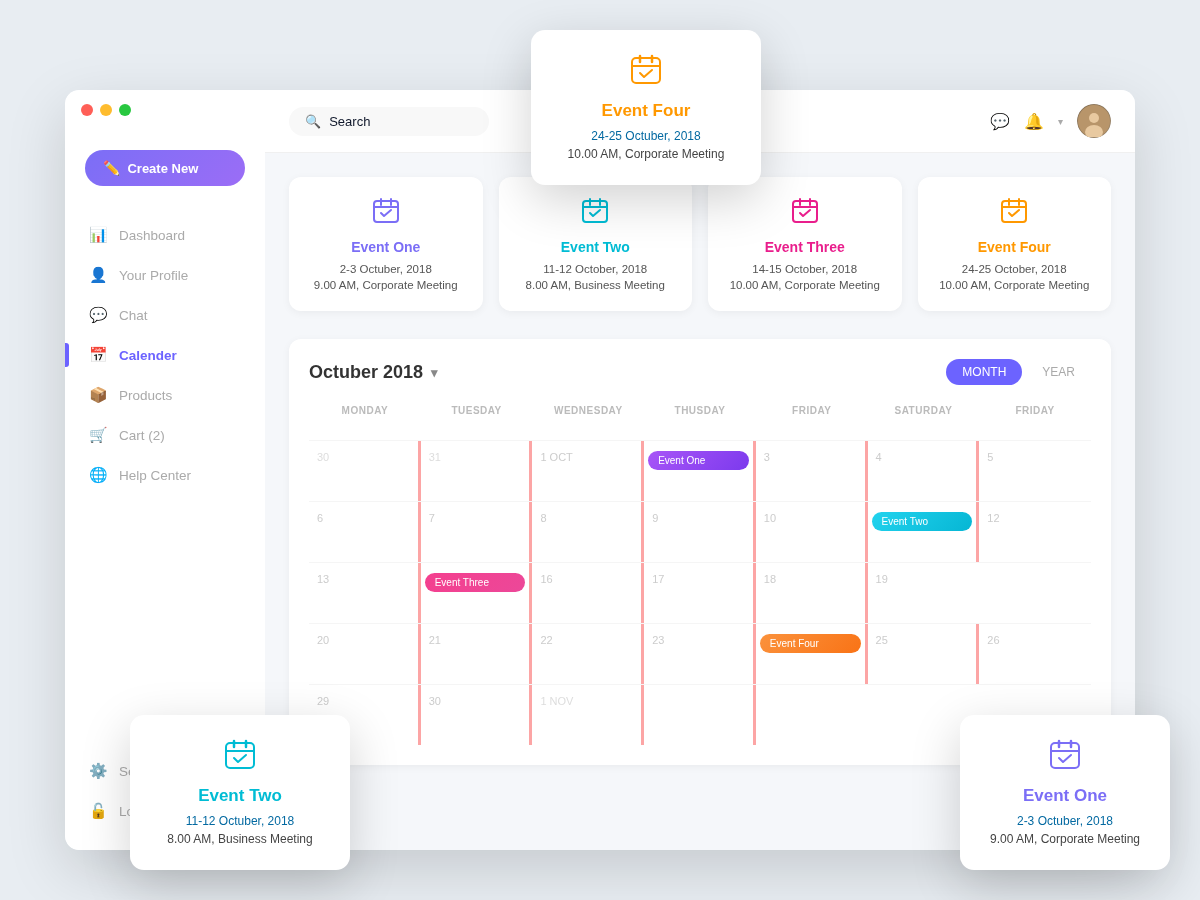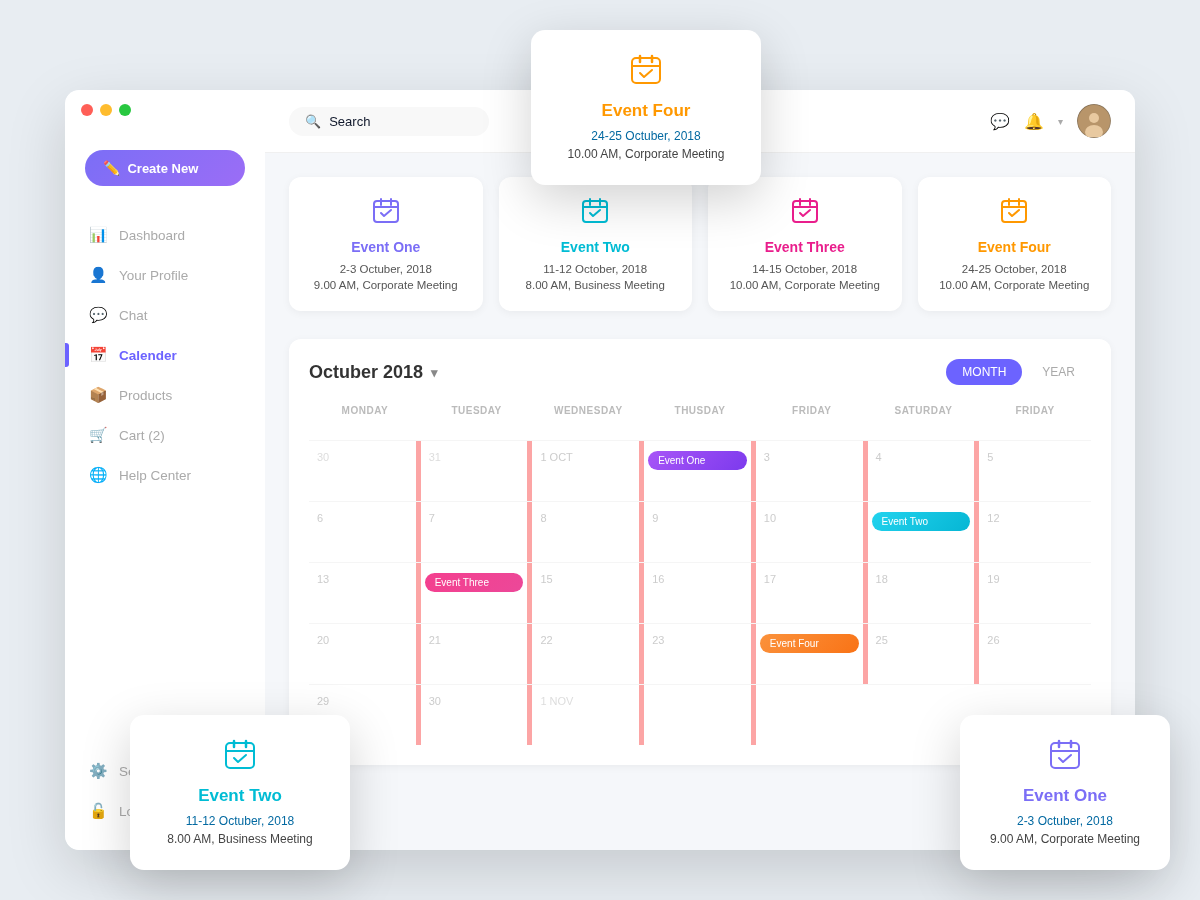--- a/index.html
+++ b/index.html
@@ -290,21 +290,21 @@
       flex-direction: column;
       gap: 0;
     }
     .cal-week {
       display: grid;
       grid-template-columns: repeat(7, 1fr);
       min-height: 60px;
       border-top: 1px solid #f5f5f5;
     }
     .cal-cell {
-      border-right: 5px solid #fca5a5;
+      border-right: 3px solid #fca5a5;
       padding: 6px 8px;
       position: relative;
       min-height: 60px;
     }
     .cal-cell:last-child { border-right: none; }
     .cal-date {
       font-size: 11px;
       color: #ccc;
       font-weight: 500;
     }
@@ -565,21 +565,20 @@
               </div>
               <div class="cal-cell"><span class="cal-date">12</span></div>
             </div>
 
             <div class="cal-week">
               <div class="cal-cell"><span class="cal-date">13</span></div>
               <div class="cal-cell">
                 <span class="cal-date">14</span>
                 <div class="cal-event cal-event-pink">Event Three</div>
               </div>
-              <div class="cal-cell"><span class="cal-date">15</span></div>
               <div class="cal-cell"><span class="cal-date">16</span></div>
               <div class="cal-cell"><span class="cal-date">17</span></div>
               <div class="cal-cell"><span class="cal-date">18</span></div>
               <div class="cal-cell"><span class="cal-date">19</span></div>
             </div>
 
             <div class="cal-week">
               <div class="cal-cell"><span class="cal-date">20</span></div>
               <div class="cal-cell"><span class="cal-date">21</span></div>
               <div class="cal-cell"><span class="cal-date">22</span></div>

